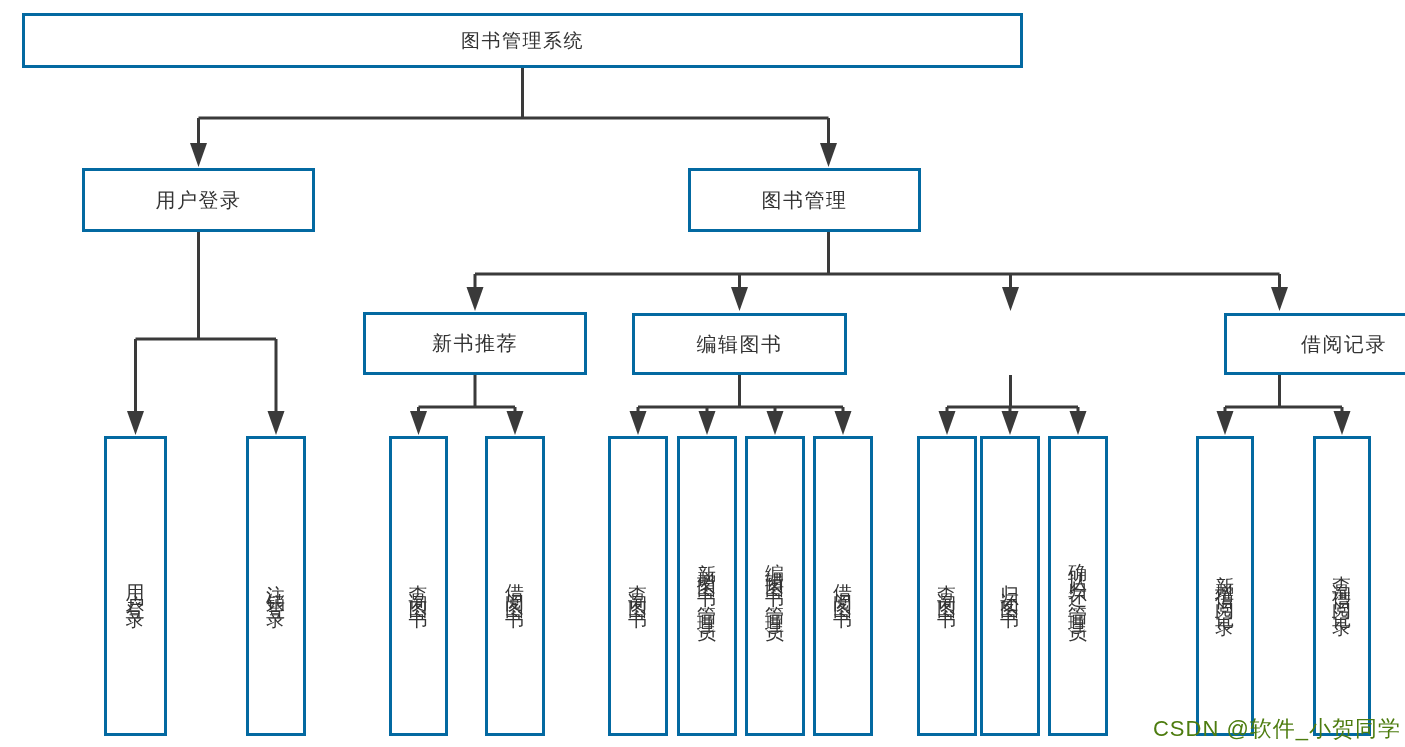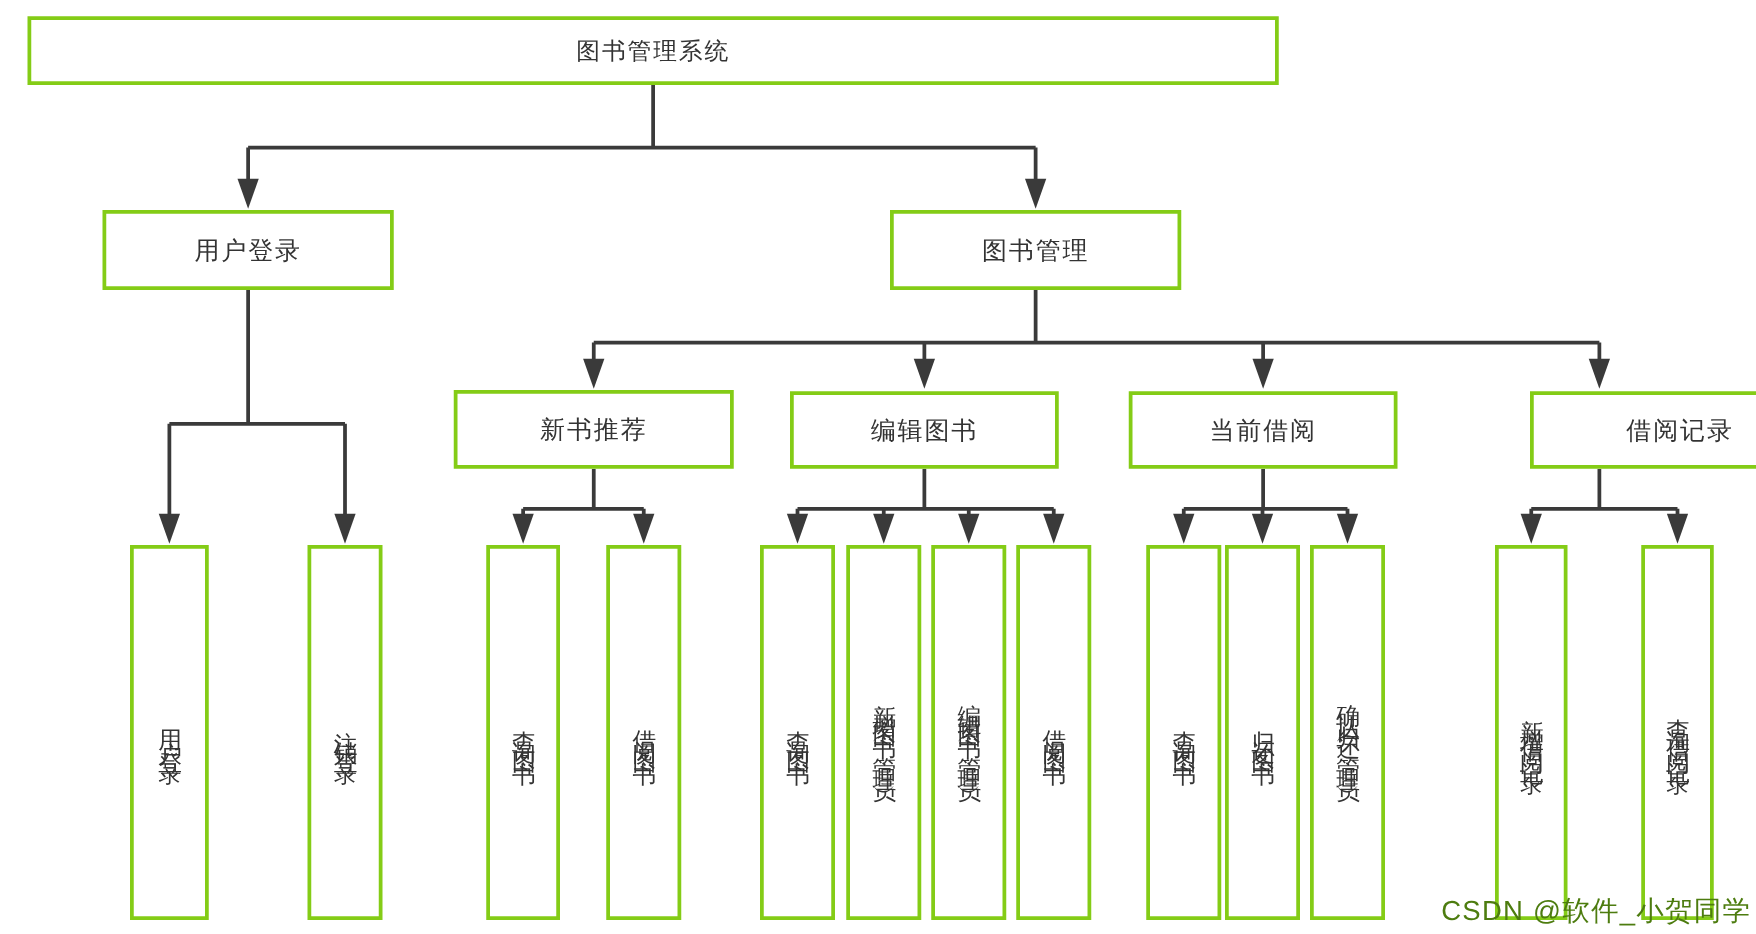--- a/index.html
+++ b/index.html
@@ -16,40 +16,40 @@
     position: absolute;
     left: 0; top: 0;
     width: 1405px; height: 747px;
     z-index: 1;
     pointer-events: none;
   }
   .node {
     position: absolute;
     box-sizing: border-box;
     background: #ffffff;
-    border: 3px solid #84cc16;
+    border: 3px solid #0369a1;
     display: flex;
     align-items: center;
     justify-content: center;
     z-index: 2;
   }
   .hnode { font-size: 20px; letter-spacing: 1.5px; }
   .root  { font-size: 19px; }
   .vnode span {
     writing-mode: vertical-rl;
     text-orientation: mixed;
     font-size: 19px;
     line-height: 1;
     letter-spacing: 0.45em;
     white-space: nowrap;
   }
   
   .n-root   { left: 22px;   top: 13px;  width: 1001px; height: 55px; }
   .n-login  { left: 82px;   top: 168px; width: 233px;  height: 64px; }
-  .n-mgmt   { left: 712px;  top: 168px; width: 233px;  height: 64px; }
+  .n-mgmt   { left: 688px;  top: 168px; width: 233px;  height: 64px; }
   .n-newrec { left: 363px;  top: 312px; width: 224px;  height: 63px; }
   .n-borrow { left: 632px;  top: 313px; width: 215px;  height: 62px; }
   .n-current{ left: 903px;  top: 313px; width: 215px;  height: 62px; }
   .n-record { left: 1224px; top: 313px; width: 240px;  height: 62px; }
   .leaf { top: 436px; height: 300px; }
   .l-1a { left: 104px;  width: 63px; }
   .l-1b { left: 246px;  width: 60px; }
   .l-2a { left: 389px;  width: 59px; }
   .l-2b { left: 485px;  width: 60px; }
   .l-3a { left: 608px;  width: 60px; }
@@ -121,23 +121,20 @@
   <div class="node hnode n-mgmt">
     <span>图书管理</span>
   </div>
 
   <div class="node hnode n-newrec">
     <span>新书推荐</span>
   </div>
   <div class="node hnode n-borrow">
     <span>编辑图书</span>
   </div>
-  <div class="node hnode n-current">
-    <span>当前借阅</span>
-  </div>
   <div class="node hnode n-record">
     <span>借阅记录</span>
   </div>
 
   <div class="node vnode leaf l-1a">
     <span>用户登录</span>
   </div>
   <div class="node vnode leaf l-1b">
     <span>注销登录</span>
   </div>

